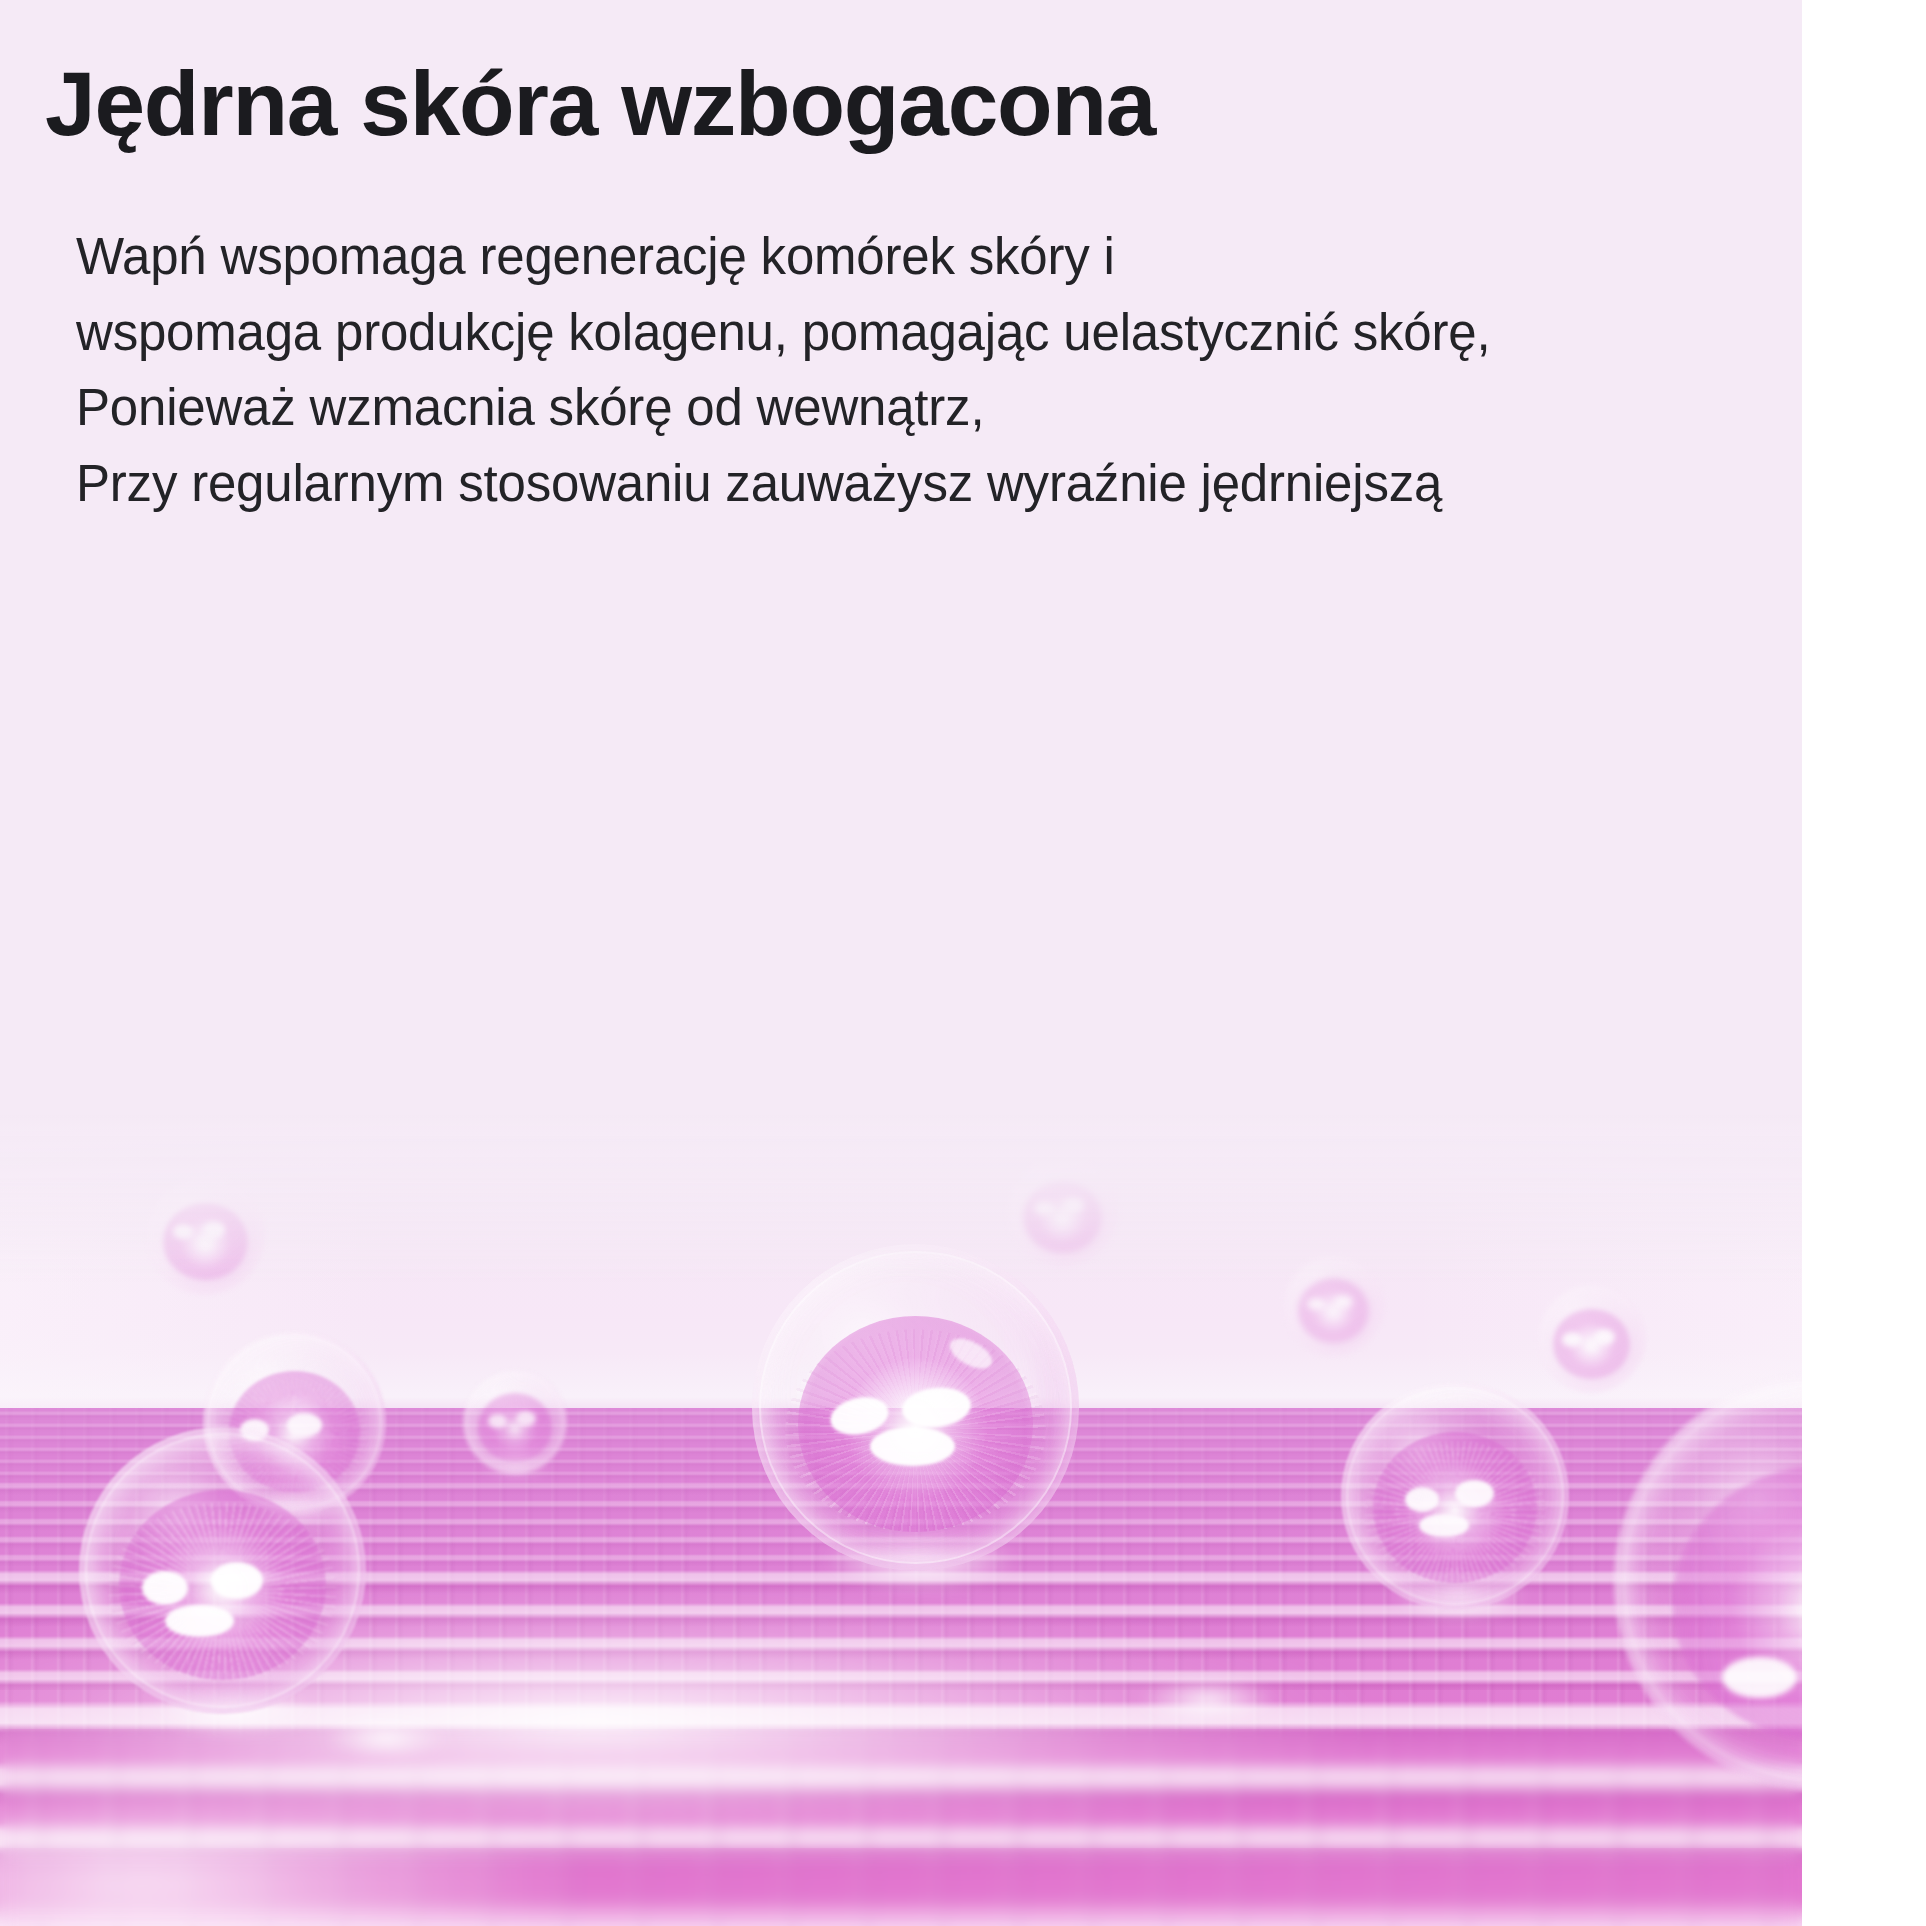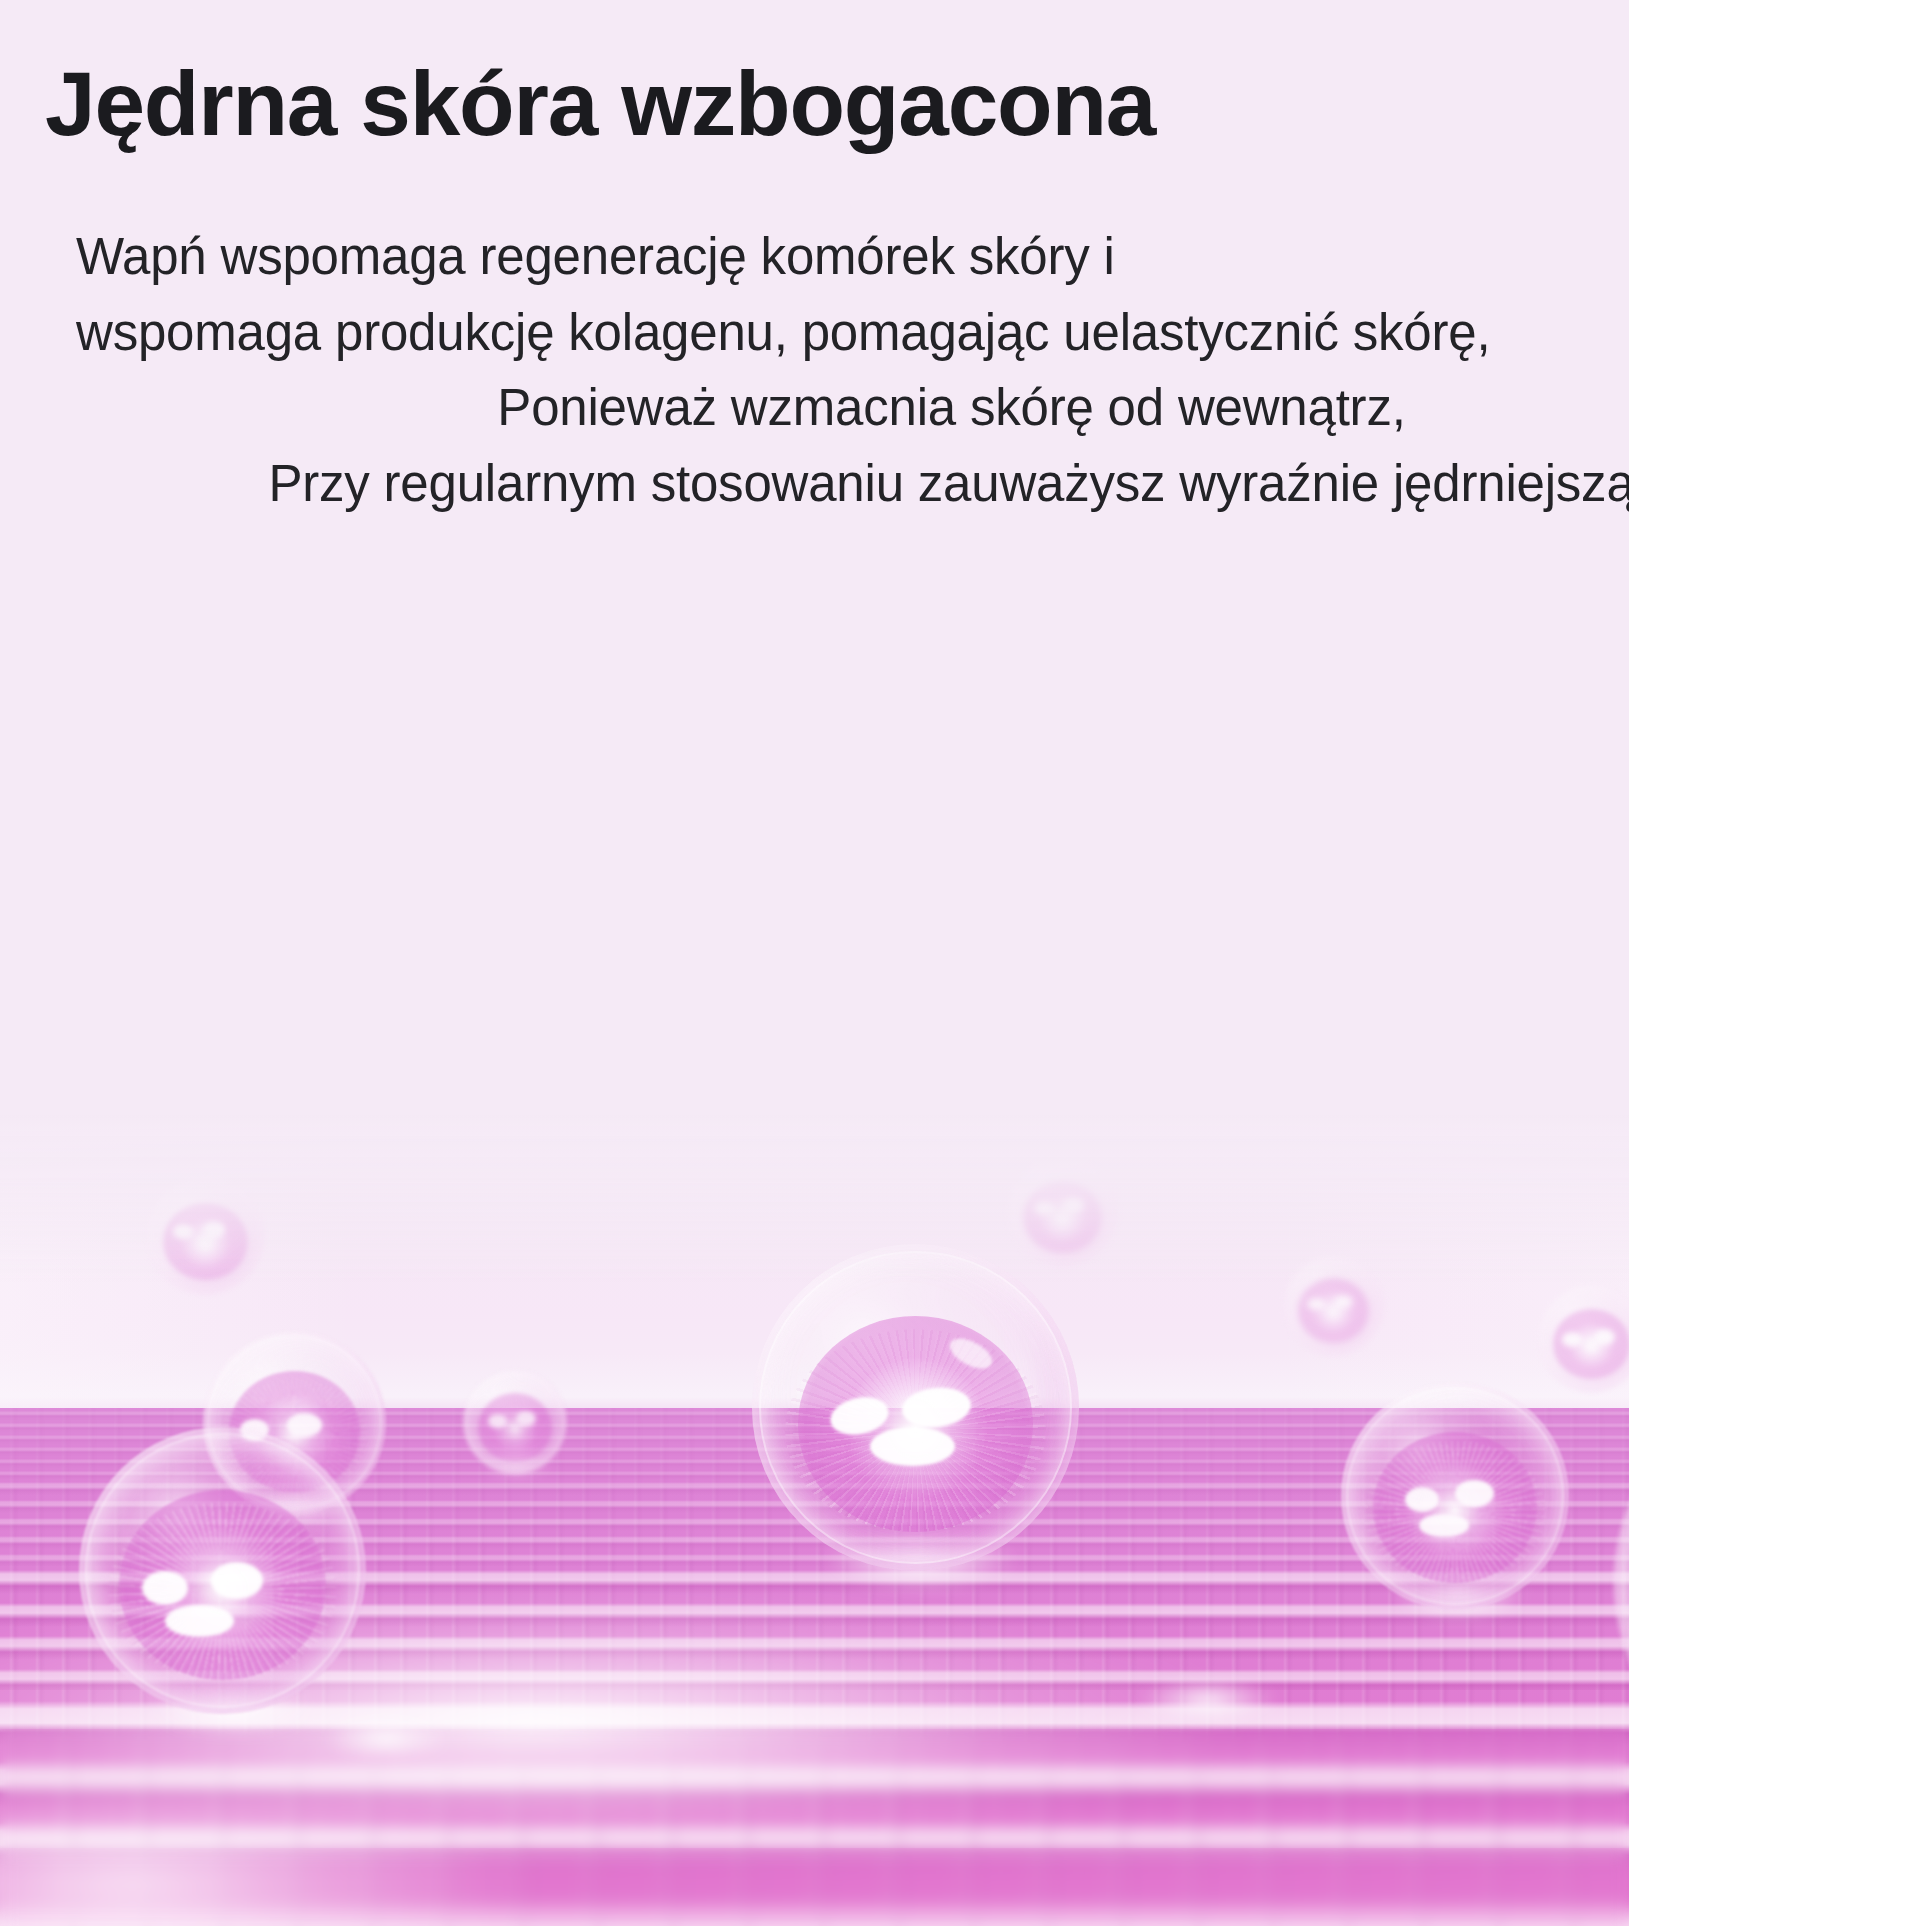--- a/index.html
+++ b/index.html
@@ -3,21 +3,21 @@
 <meta charset="utf-8">
 <style>
   * { margin:0; padding:0; box-sizing:border-box; }
   html, body {
     width:1927px; height:1927px;
     overflow:hidden;
     font-family:"Liberation Sans", sans-serif;
   }
   #page {
     position:relative;
-    width:1629px; height:1927px;
+    width:1802px; height:1927px;
     background:#f5eaf6;
     overflow:hidden;
   }
 
   
   #copy {
     position:absolute;
     left:45px; top:0;
     width:1782px;
     z-index:40;
@@ -34,21 +34,21 @@
   #body-copy {
     margin-top:46px;
     font-size:51px;
     font-weight:400;
     line-height:1.48;
     color:#232327;
     letter-spacing:-0.2px;
     margin-left:31px;
   }
   .para { margin:0 0 0 0; }
-  .para + .para { margin-top:0px;text-align:center; }
+  .para + .para { margin-top:0px; }
   .bline { display:block; white-space:nowrap; }
 
   
   #photo {
     position:absolute;
     left:0; right:0; bottom:0;
     height:812px;
     z-index:5;
     overflow:hidden;
   }

